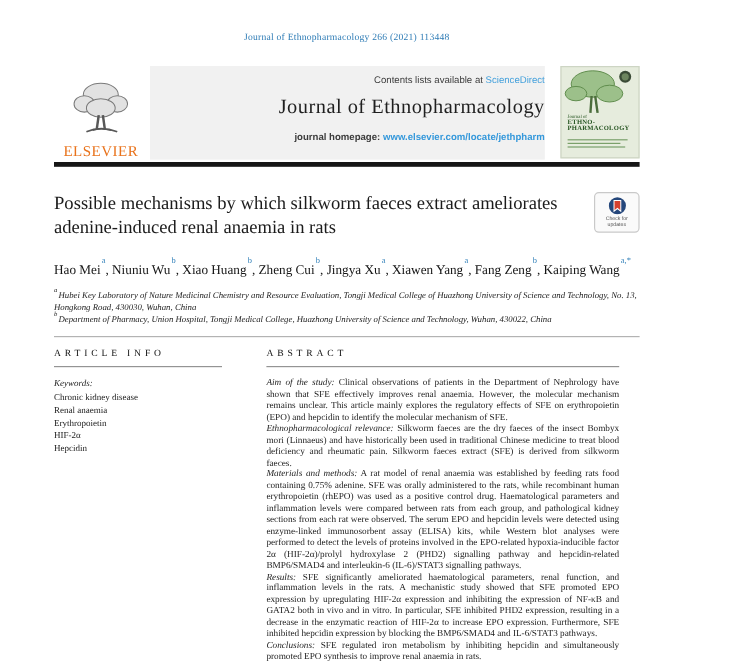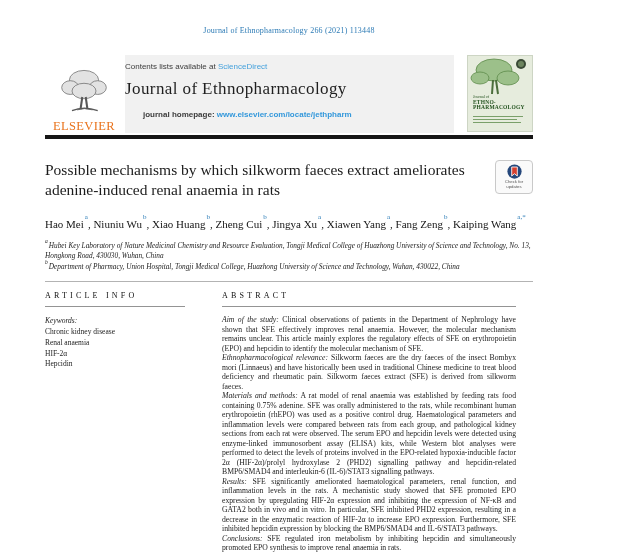--- a/index.html
+++ b/index.html
@@ -3,21 +3,21 @@
 <meta charset="utf-8">
 <style>
   html,body{margin:0;padding:0;background:#fff;}
   .sheet{position:relative;width:554px;height:554px;background:#fff;overflow:hidden;
          font-family:"Liberation Serif",serif;color:#1c1c1c;}
   .citation{margin:26px 21px 0 45px;text-align:center;font-size:8px;color:#2d7bb5;letter-spacing:.2px;}
   
   .masthead{display:flex;margin:20px 21px 0 45px;height:78px;}
   .logo-box{width:78px;background:#fff;display:flex;flex-direction:column;align-items:center;justify-content:flex-end;}
   .logo-word{font-size:12.5px;color:#e9731c;letter-spacing:.4px;line-height:13px;margin-top:1px;}
-  .banner-mid{flex:1;background:#f1f1f1;margin-left:2px;text-align:left;padding-top:7px;}
+  .banner-mid{flex:1;background:#f1f1f1;margin-left:2px;text-align:right;padding-top:7px;}
   .contents-line{font-size:8px;font-family:"Liberation Sans",sans-serif;color:#3b3b3b;}
   .sd-link{color:#45a1dc;}
   .journal-title{font-size:17px;color:#1f1f1f;margin-top:8px;letter-spacing:.4px;}
   .homepage-line{font-size:8px;font-family:"Liberation Sans",sans-serif;font-weight:bold;color:#3b3b3b;margin-top:11px;padding-left:18px;}
   .hp-link{color:#3498db;font-weight:bold;}
   .cover{position:relative;width:64px;height:75px;margin-left:13px;background:#e6ecdd;border:1px solid #cdd5c4;overflow:hidden;flex:0 0 auto;}
   .cover-text{position:absolute;left:5px;top:38px;color:#24531f;line-height:5.5px;}
   .cover-l1{font-size:4px;}
   .cover-l2,.cover-l3{font-size:5.5px;font-weight:bold;letter-spacing:.2px;}
   .cover-bars div{height:1px;background:#7aa06a;margin:2px 0 0 5px;}
@@ -143,20 +143,21 @@
 
   <hr class="thin-rule">
 
   <div class="columns">
     <div class="left-col">
       <div class="sec-head">ARTICLE INFO</div>
       <div class="head-underline"></div>
       <div class="kw-label">Keywords:</div>
       <div class="kw">Chronic kidney disease</div>
       <div class="kw">Renal anaemia</div>
+      <div class="kw">Erythropoietin</div>
       <div class="kw">HIF-2α</div>
       <div class="kw">Hepcidin</div>
     </div>
 
     <div class="right-col">
       <div class="sec-head">ABSTRACT</div>
       <div class="head-underline"></div>
       <div class="abstract-body">
         <p><i>Aim of the study:</i> <span>Clinical observations of patients in the Department of Nephrology have shown that SFE effectively improves renal anaemia. However, the molecular mechanism remains unclear. This article mainly explores the regulatory effects of SFE on erythropoietin (EPO) and hepcidin to identify the molecular mechanism of SFE.</span></p>
         <p><i>Ethnopharmacological relevance:</i> <span>Silkworm faeces are the dry faeces of the insect Bombyx mori (Linnaeus) and have historically been used in traditional Chinese medicine to treat blood deficiency and rheumatic pain. Silkworm faeces extract (SFE) is derived from silkworm faeces.</span></p>

